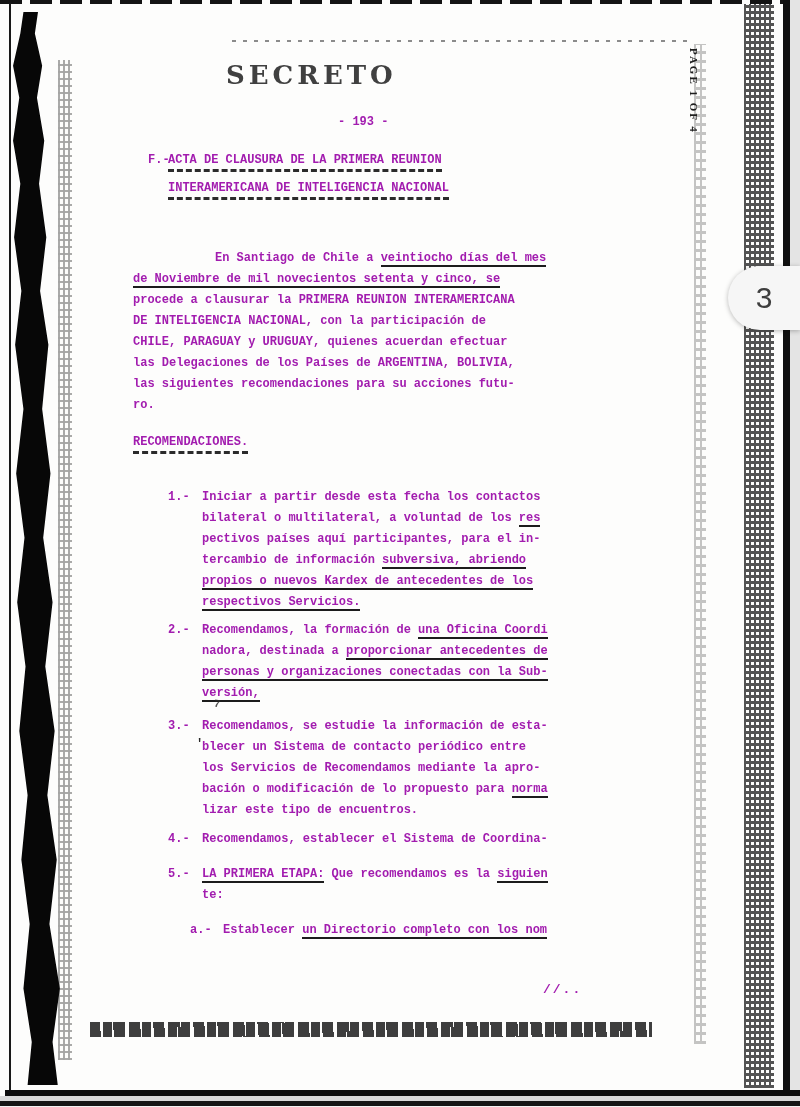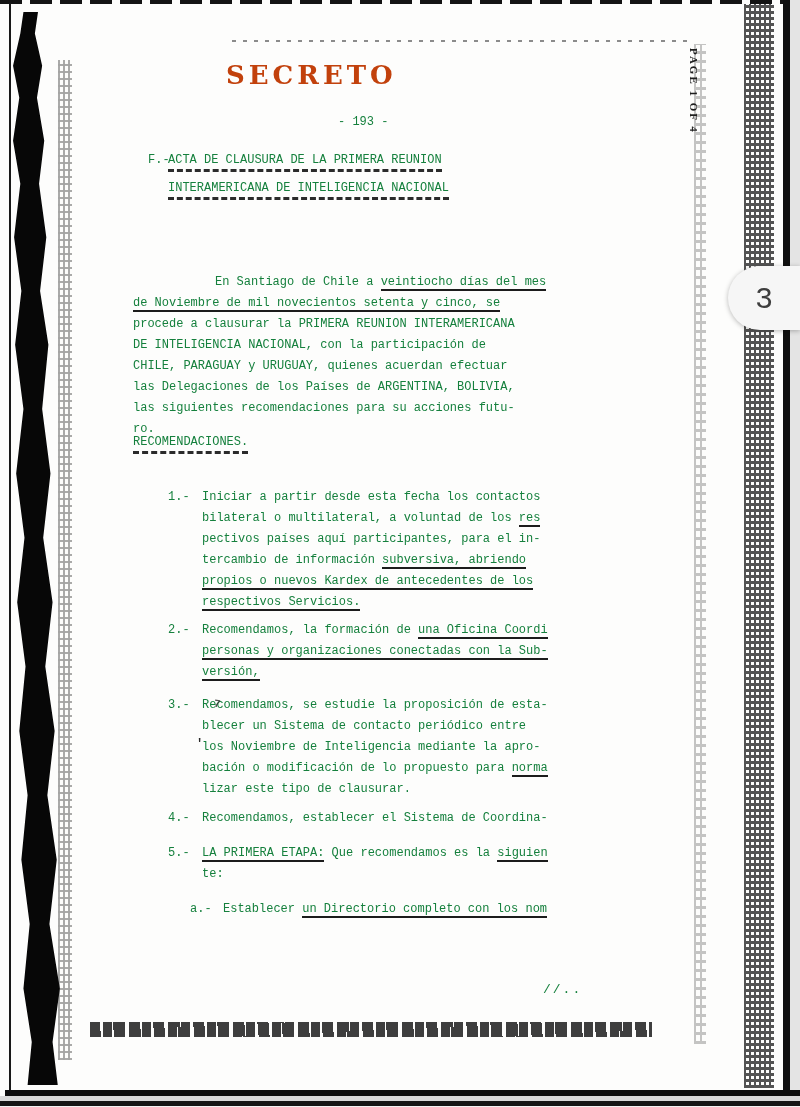--- a/index.html
+++ b/index.html
@@ -54,33 +54,33 @@
   }
   .speckle-band-bottom{
     position:absolute;left:90px;top:1022px;width:562px;height:15px;opacity:.85;
     background:repeating-linear-gradient(90deg,#1d1d1d 0 9px,transparent 9px 13px),
                repeating-linear-gradient(85deg,#1d1d1d 0 3px,transparent 3px 8px);
   }
   .stray-tick{position:absolute;left:196px;top:737px;font-size:12px;font-weight:700;color:#2a2a2a;}
   .stray-seven{position:absolute;left:214px;top:698px;font-size:11px;font-weight:700;color:#2a2a2a;opacity:.8;transform:rotate(8deg);}
 
   
-  .ink{color:#15803d;font-weight:400;}
+  .ink{color:#a21caf;font-weight:700;}
   .stamp{
     position:absolute;left:226px;top:60px;
     font-family:"DejaVu Serif","Liberation Serif",serif;
-    font-size:26px;font-weight:700;letter-spacing:4px;color:#c2410c;
+    font-size:26px;font-weight:700;letter-spacing:4px;color:#404040;
   }
   .pagenum{position:absolute;left:338px;top:112px;font-size:13px;}
   .section{position:absolute;left:148px;top:153px;font-size:12px;}
   .section .marker{position:absolute;left:0;top:0;}
   .section .titles{position:absolute;left:20px;top:0;width:300px;}
   .hatch{display:inline-block;border-bottom:3px dashed #2b2b2b;padding-bottom:2px;margin-bottom:9px;}
   .bodytext{font-size:12px;line-height:21px;}
-  .intro{position:absolute;left:133px;top:272px;width:420px;}
+  .intro{position:absolute;left:133px;top:248px;width:420px;}
   .intro .text-line:first-child{text-indent:82px;}
   .recom-heading{position:absolute;left:133px;top:435px;font-size:12px;text-align:center;}
   .items{position:absolute;left:168px;top:487px;width:440px;}
   .item{display:flex;}
   .item .num{width:34px;flex:0 0 34px;}
   .item:nth-child(1){margin-bottom:7px;}
   .item:nth-child(2){margin-bottom:12px;}
   .item:nth-child(3){margin-bottom:8px;}
   .item:nth-child(4){margin-bottom:14px;}
   .item:nth-child(5){margin-bottom:14px;}
@@ -158,32 +158,33 @@
           <div class="text-line"><span>pectivos países aquí participantes, para el in-</span></div>
           <div class="text-line"><span>tercambio de información </span><span class="ul">subversiva, abriendo</span></div>
           <div class="text-line"><span class="ul">propios o nuevos Kardex de antecedentes de los</span></div>
           <div class="text-line"><span class="ul">respectivos Servicios.</span></div>
         </div>
       </div>
       <div class="item">
         <div class="num">2.-</div>
         <div class="body">
           <div class="text-line"><span>Recomendamos, la formación de </span><span class="ul">una Oficina Coordi</span></div>
+          <div class="text-line"><span>nadora, destinada a </span><span class="ul">proporcionar antecedentes de</span></div>
           <div class="text-line"><span class="ul">personas y organizaciones conectadas con la Sub-</span></div>
           <div class="text-line"><span class="ul">versión,</span></div>
         </div>
       </div>
       <div class="item">
         <div class="num">3.-</div>
         <div class="body">
-          <div class="text-line"><span>Recomendamos, se estudie la proposición de esta-</span></div>
+          <div class="text-line"><span>Recomendamos, se estudie la información de esta-</span></div>
           <div class="text-line"><span>blecer un Sistema de contacto periódico entre</span></div>
-          <div class="text-line"><span>los Noviembre de Inteligencia mediante la apro-</span></div>
+          <div class="text-line"><span>los Servicios de Recomendamos mediante la apro-</span></div>
           <div class="text-line"><span>bación o modificación de lo propuesto para </span><span class="ul">norma</span></div>
-          <div class="text-line"><span>lizar este tipo de clausurar.</span></div>
+          <div class="text-line"><span>lizar este tipo de encuentros.</span></div>
         </div>
       </div>
       <div class="item">
         <div class="num">4.-</div>
         <div class="body">
           <div class="text-line"><span>Recomendamos, establecer el Sistema de Coordina-</span></div>
         </div>
       </div>
       <div class="item">
         <div class="num">5.-</div>

